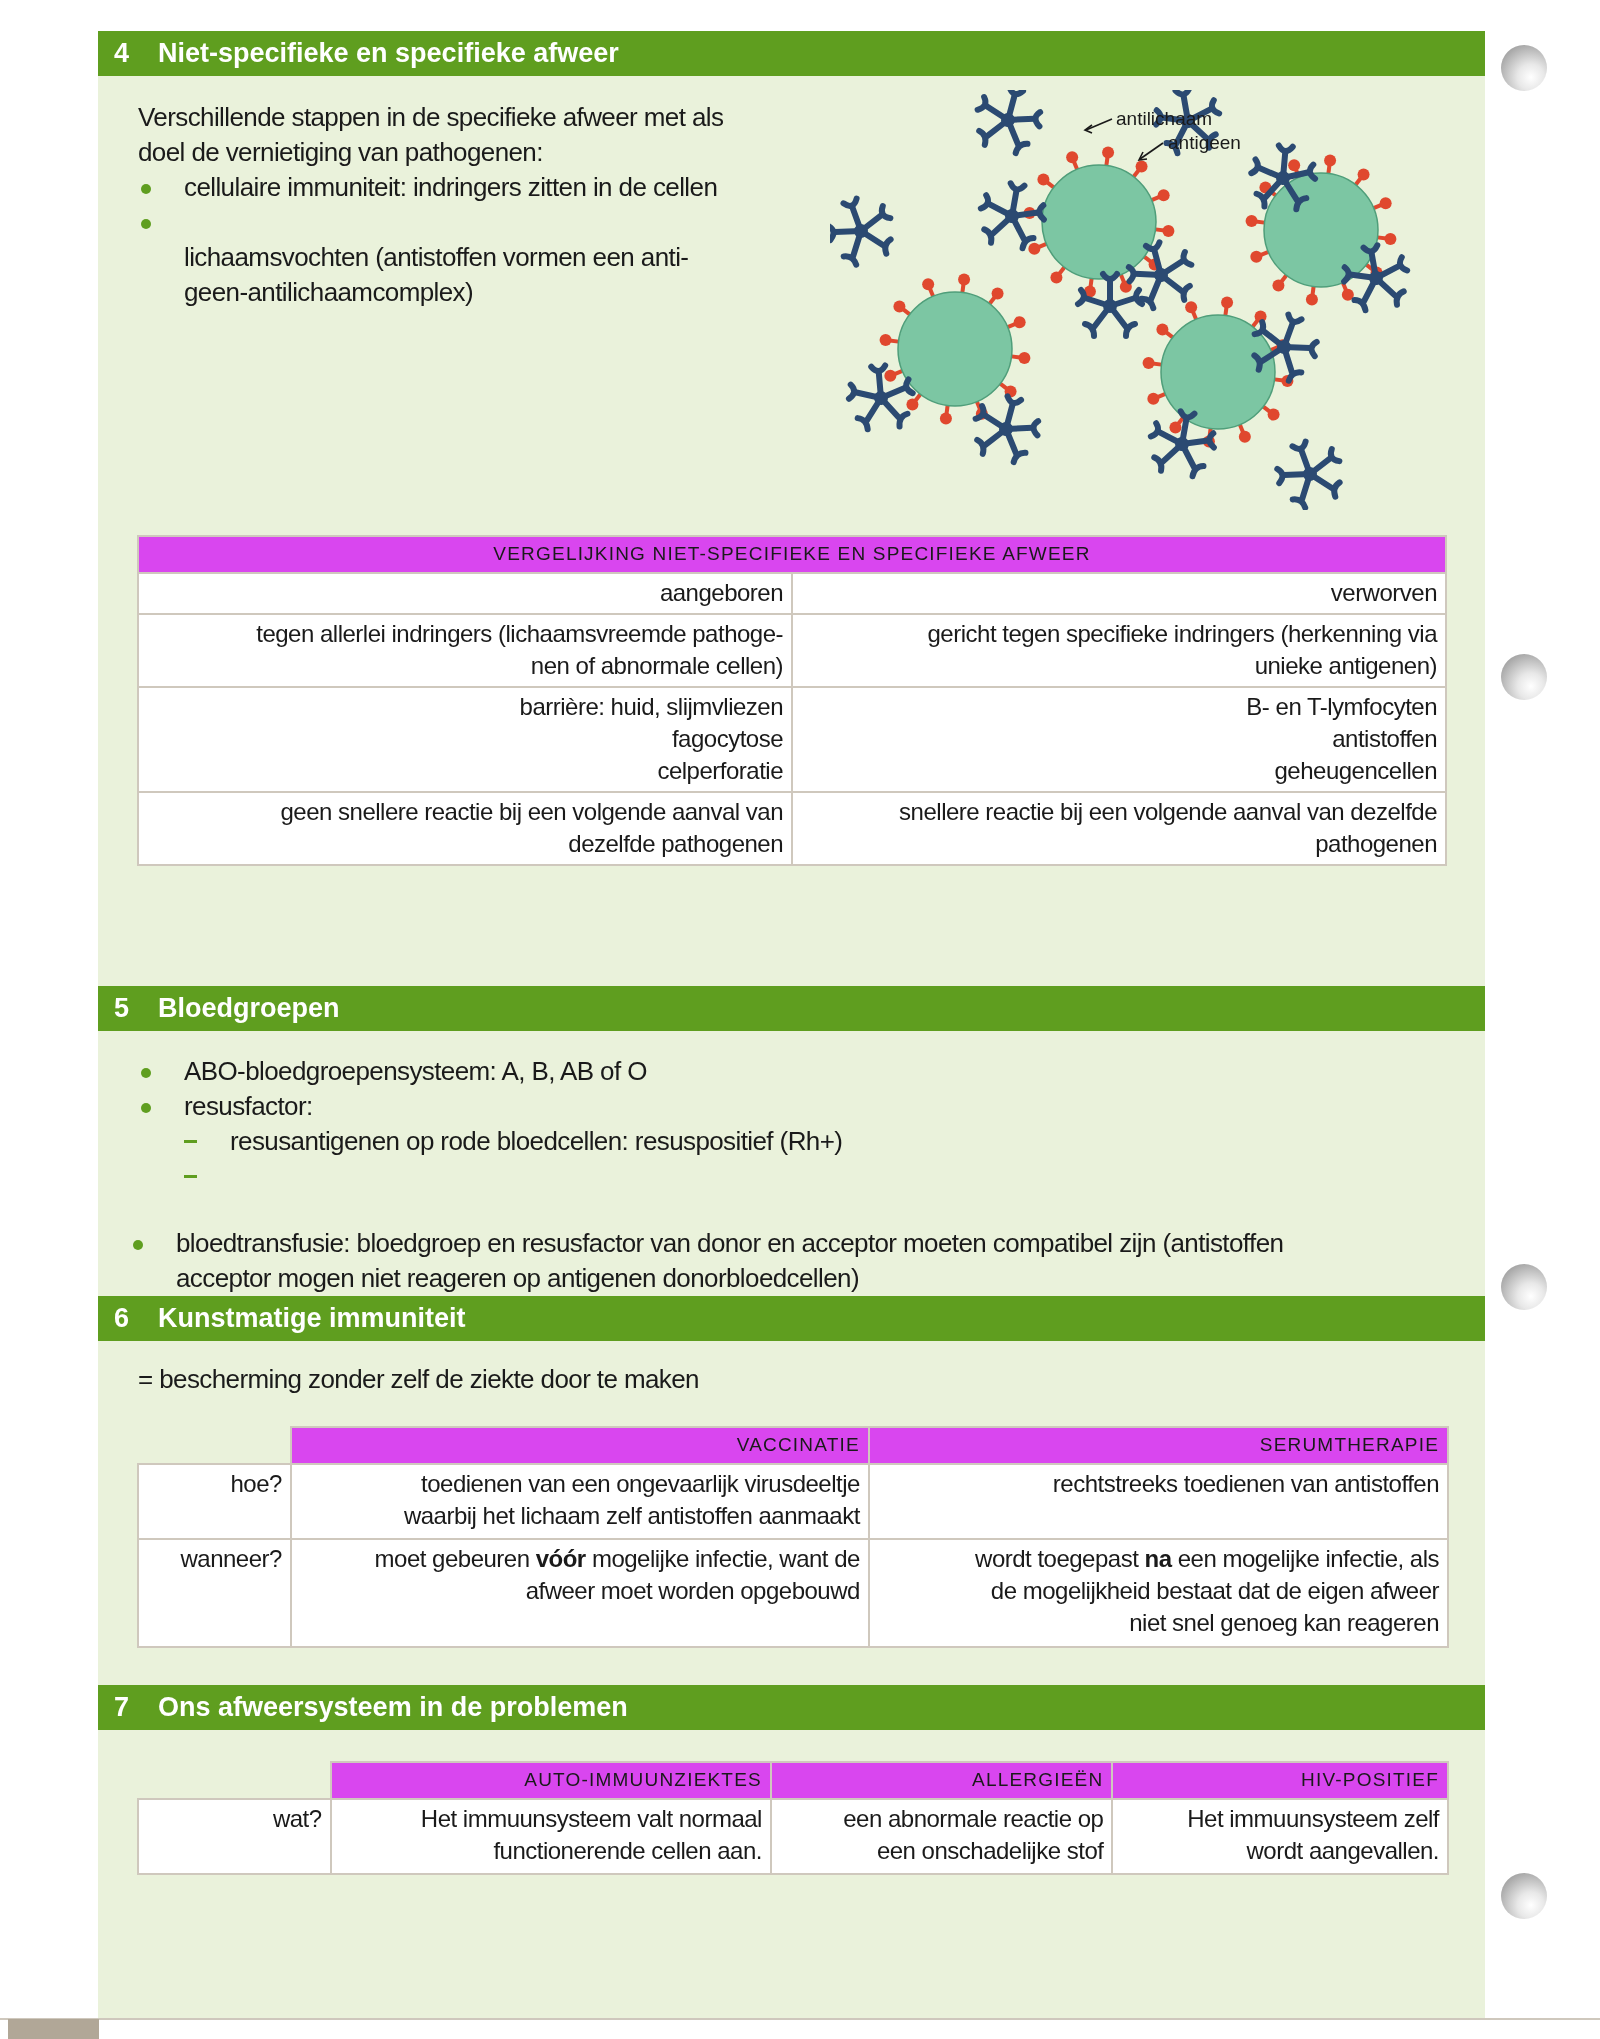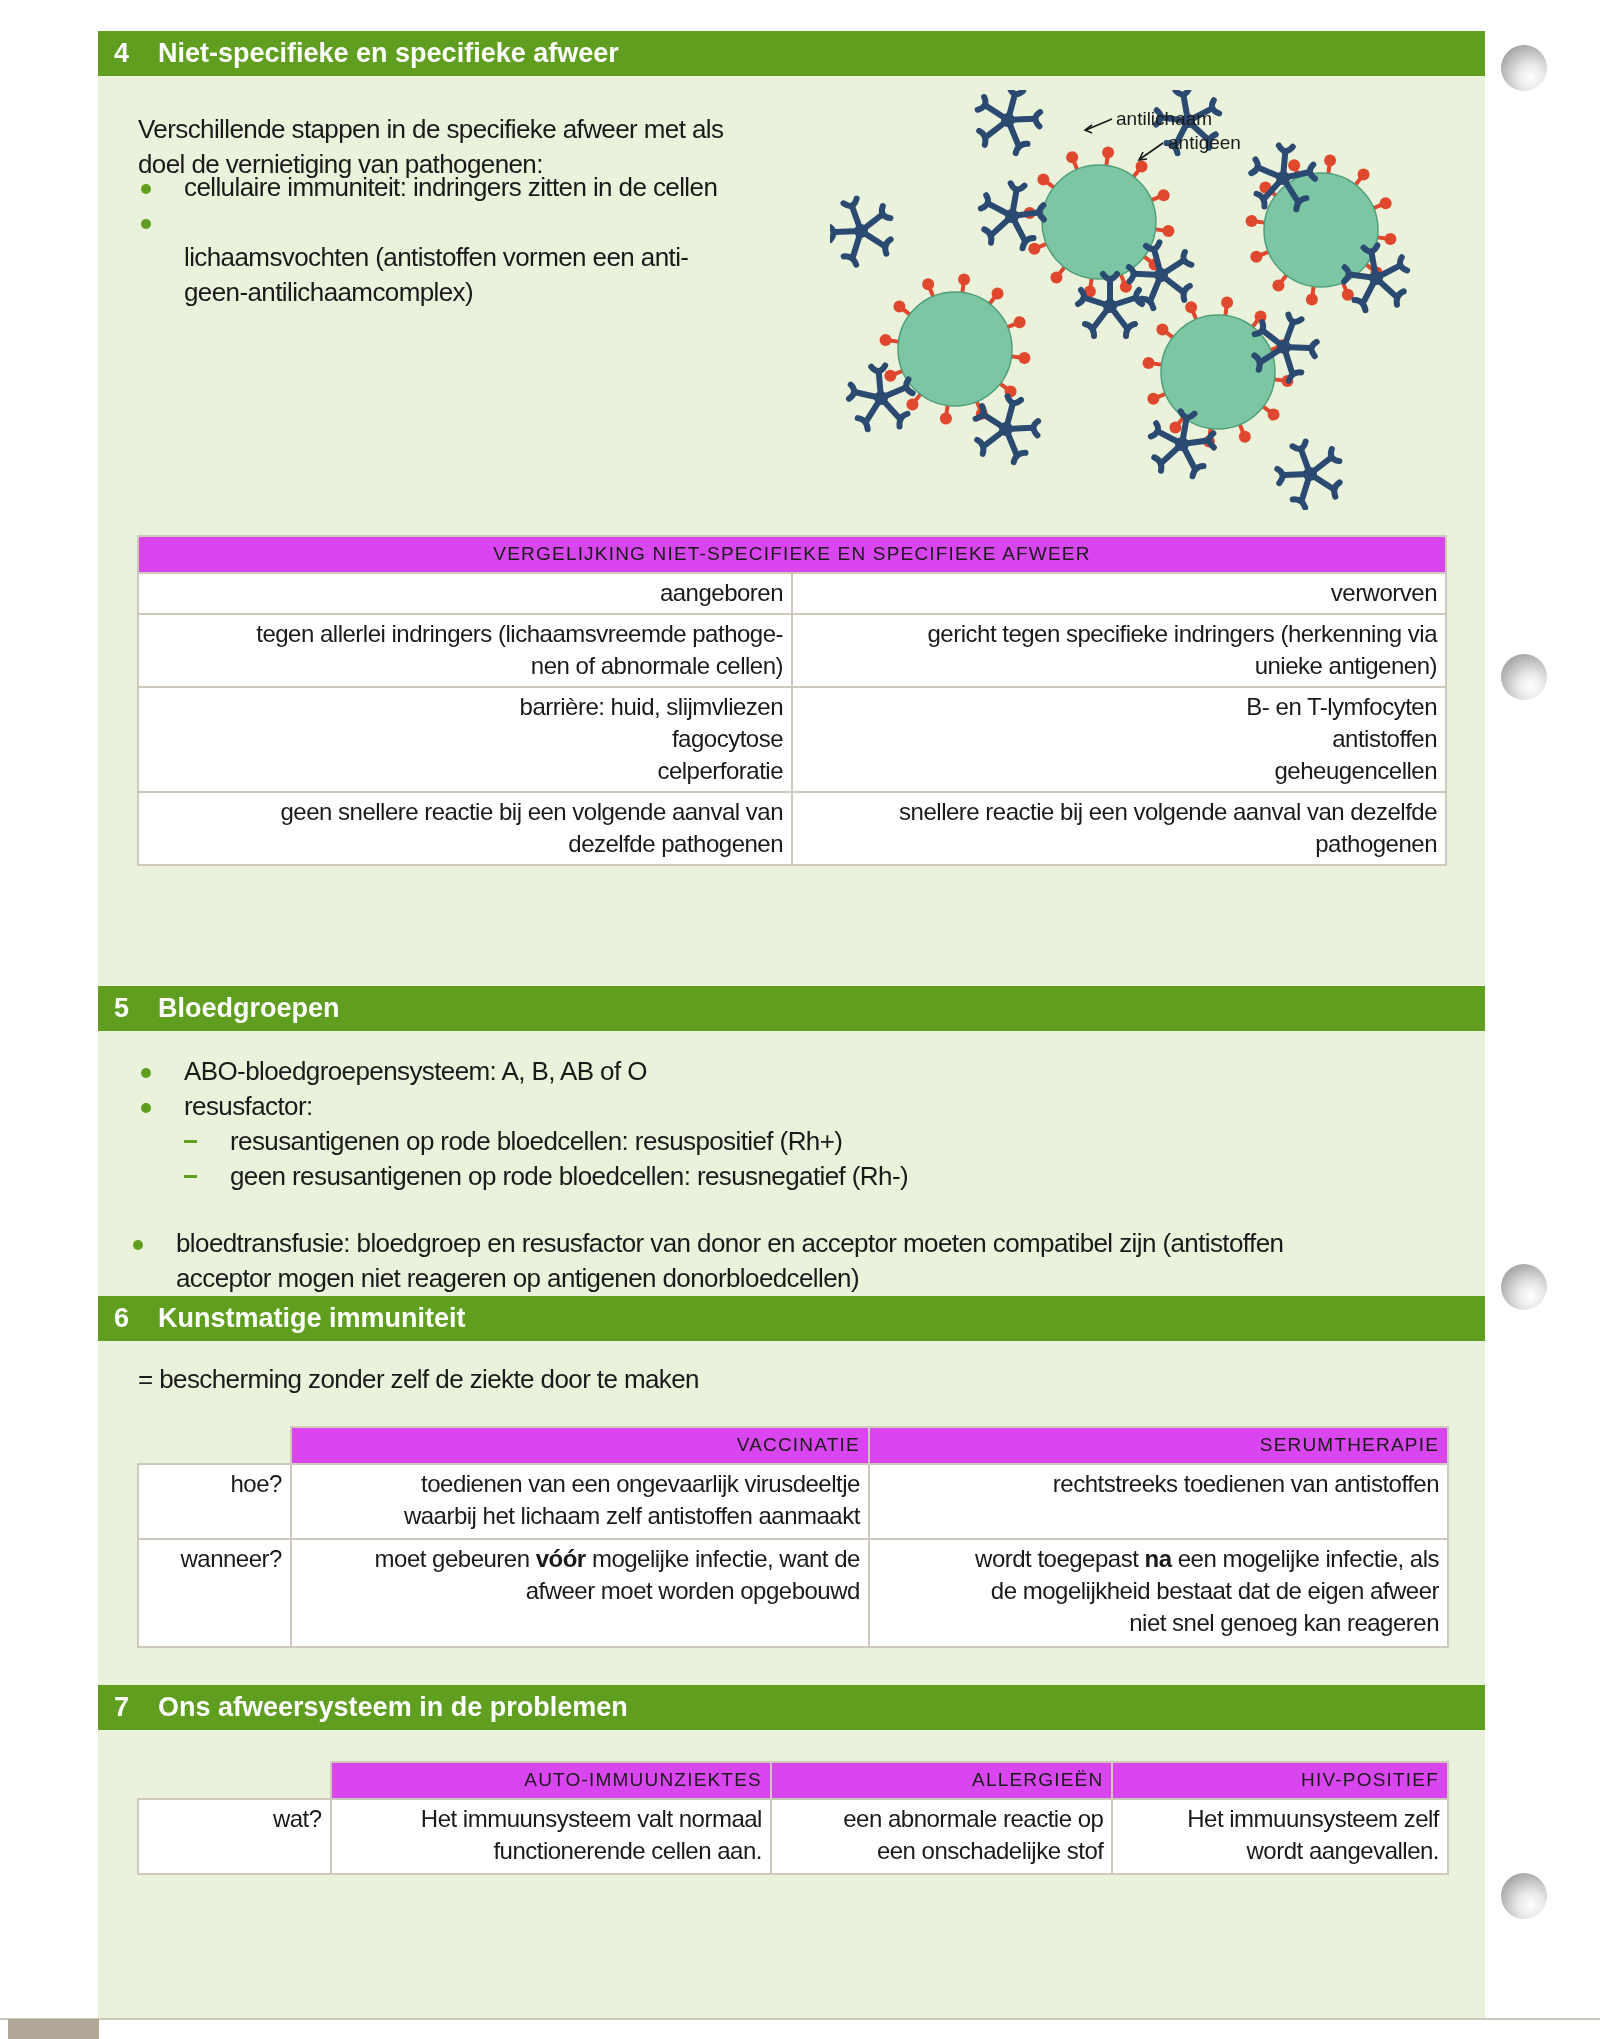--- a/index.html
+++ b/index.html
@@ -39,21 +39,21 @@
 <div class="hole" style="top:45px"></div>
 <div class="hole" style="top:654px"></div>
 <div class="hole" style="top:1264px"></div>
 <div class="hole" style="top:1873px"></div>
 
 <div class="bar" style="top:31px">
   <span class="num">4</span>
   <span>Niet-specifieke en specifieke afweer</span>
 </div>
 
-<div class="txt cond" style="left:138px; top:112px;">
+<div class="txt cond" style="left:138px; top:100px;">
   <div>Verschillende stappen in de specifieke afweer met als</div>
   <div>doel de vernietiging van pathogenen:</div>
 </div>
 <div class="bul" style="left:141px; top:170px; width:700px; height:35px;">
   <span class="dot"></span>
   <span class="t" style="left:43px">cellulaire immuniteit: indringers zitten in de cellen</span>
 </div>
 <div class="bul" style="left:141px; top:205px; width:700px; height:105px;">
   <span class="dot"></span>
   <span class="t" style="left:43px; top:35px">lichaamsvochten (antistoffen vormen een anti-</span>
@@ -278,21 +278,20 @@
 <div class="bul" style="left:141px; top:1089px; width:1300px; height:35px;text-decoration:underline;">
   <span class="dot"></span>
   <span class="t" style="left:43px">resusfactor:</span>
 </div>
 <div class="bul" style="left:184px; top:1124px; width:1200px; height:35px;">
   <span class="dash"></span>
   <span class="t" style="left:46px">resusantigenen op rode bloedcellen: resuspositief (Rh+)</span>
 </div>
 <div class="bul" style="left:184px; top:1159px; width:1200px; height:35px;">
   <span class="dash"></span>
-  <span class="t" style="left:46px">geen resusantigenen op rode bloedcellen: resusnegatief (Rh-)</span>
 </div>
 <div class="bul" style="left:133px; top:1194px; width:1300px; height:70px;margin-top:32px;">
   <span class="dot"></span>
   <span class="t" style="left:43px; top:0">bloedtransfusie: bloedgroep en resusfactor van donor en acceptor moeten compatibel zijn (antistoffen</span>
   <span class="t" style="left:43px; top:35px">acceptor mogen niet reageren op antigenen donorbloedcellen)</span>
 </div>
 
 <div class="bar" style="top:1296px">
   <span class="num">6</span>
   <span>Kunstmatige immuniteit</span>

